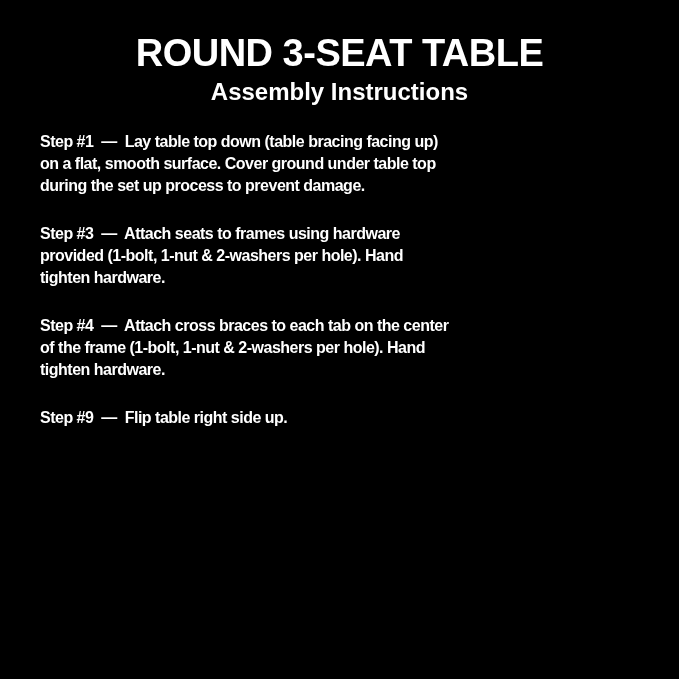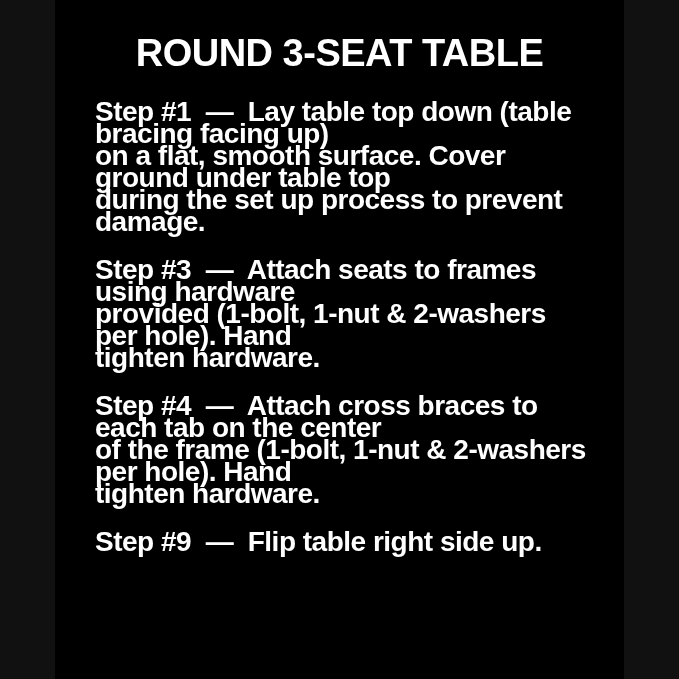--- a/index.html
+++ b/index.html
@@ -2,21 +2,21 @@
 <html><head>
 <meta charset="utf-8">
 <style>
   html, body {
     margin: 0;
     padding: 0;
     background: #111;
   }
   .page {
     position: relative;
-    width: 569px;
+    width: 679px;
     height: 679px;
     margin: 0 auto;
     background: #000000;
     color: #ffffff;
     font-family: "Liberation Sans", "DejaVu Sans", sans-serif;
     overflow: hidden;
     box-sizing: border-box;
   }
   .header {
     text-align: center;
@@ -32,34 +32,35 @@
   .subtitle {
     font-size: 24px;
     line-height: 28px;
     font-weight: 700;
     margin: 2px 0 0 0;
   }
   .content {
     padding: 25px 30px 0 40px;
   }
   .step {
-    font-size: 28px;
+    font-size: 16px;
     line-height: 22px;
     font-weight: 700;
     letter-spacing: -0.5px;
     margin: 0 0 26px 0;
     white-space: pre-wrap;
   }
 </style>
 </head>
 <body>
 
 <div class="page">
   <div class="header">
     <h1 class="title">ROUND 3-SEAT TABLE</h1>
+    <h2 class="subtitle">Assembly Instructions</h2>
   </div>
   <div class="content">
     <p class="step">Step #1  —  Lay table top down (table bracing facing up)
 on a flat, smooth surface. Cover ground under table top
 during the set up process to prevent damage.</p>
     <p class="step">Step #3  —  Attach seats to frames using hardware
 provided (1-bolt, 1-nut &amp; 2-washers per hole). Hand
 tighten hardware.</p>
     <p class="step">Step #4  —  Attach cross braces to each tab on the center
 of the frame (1-bolt, 1-nut &amp; 2-washers per hole). Hand

